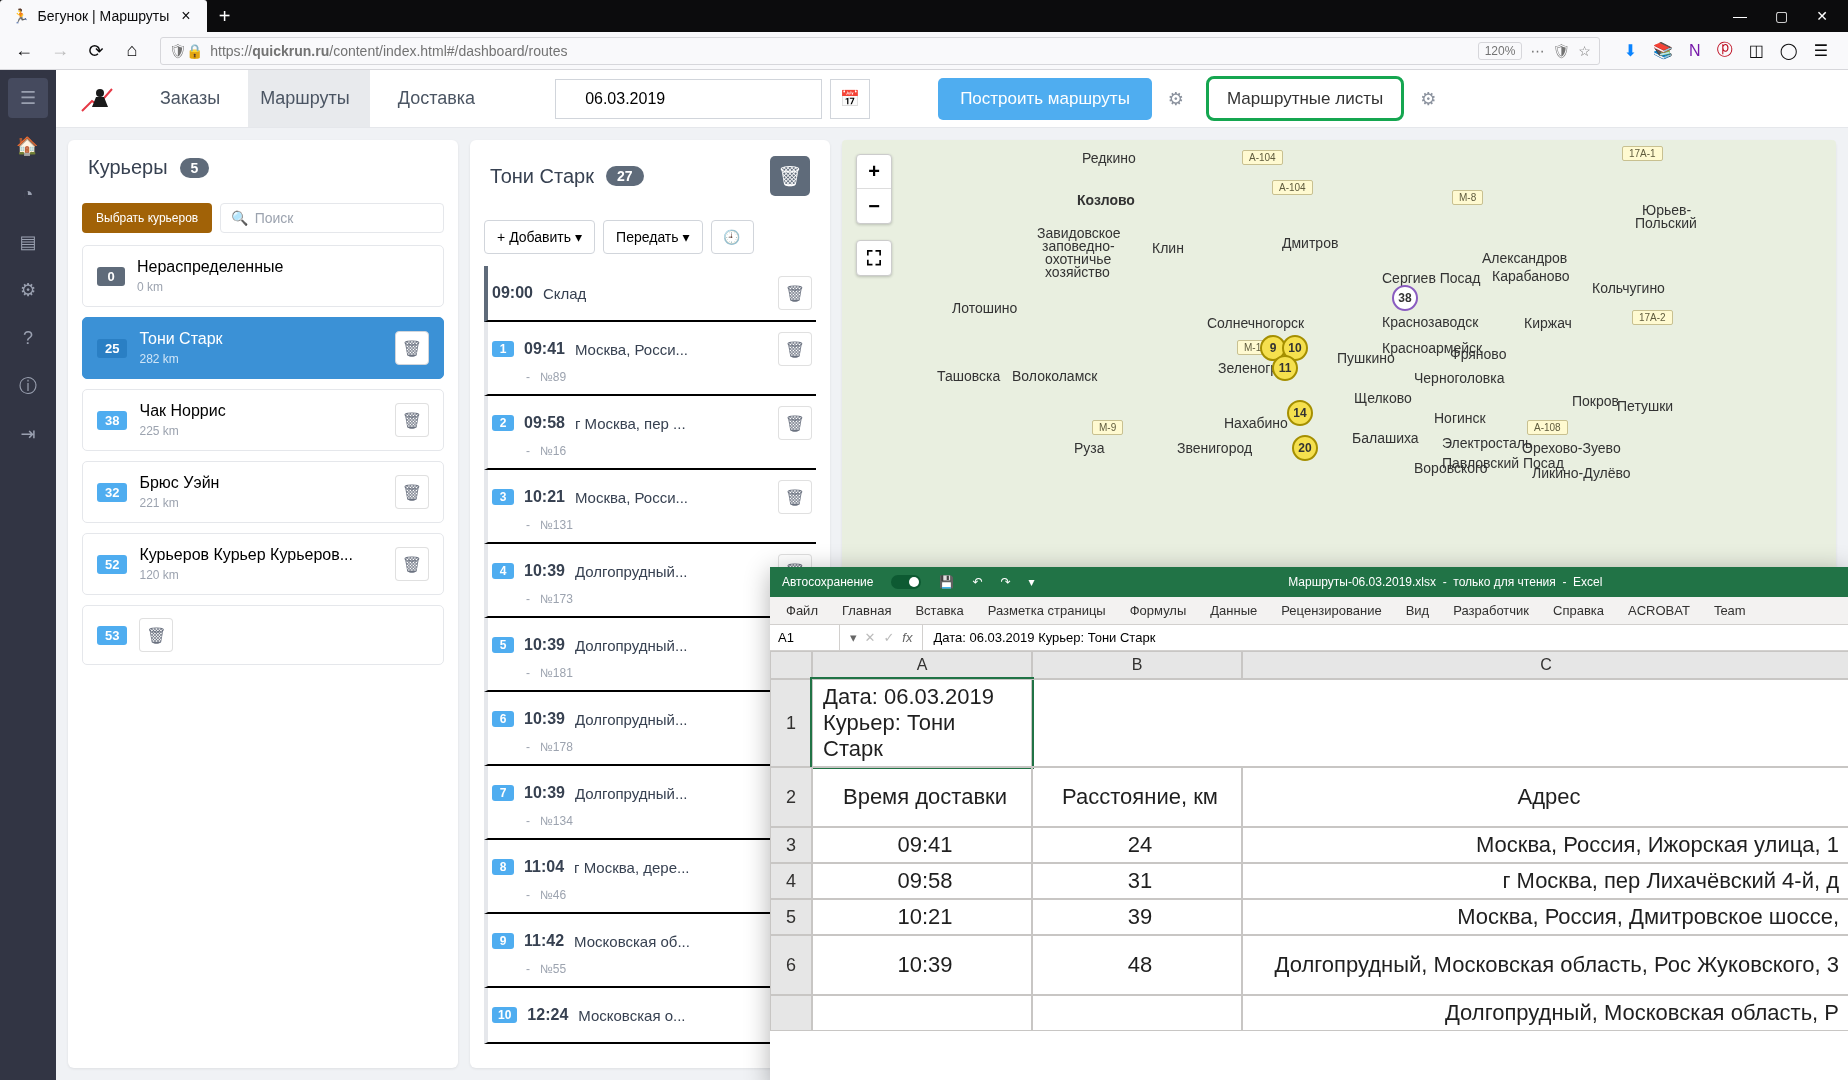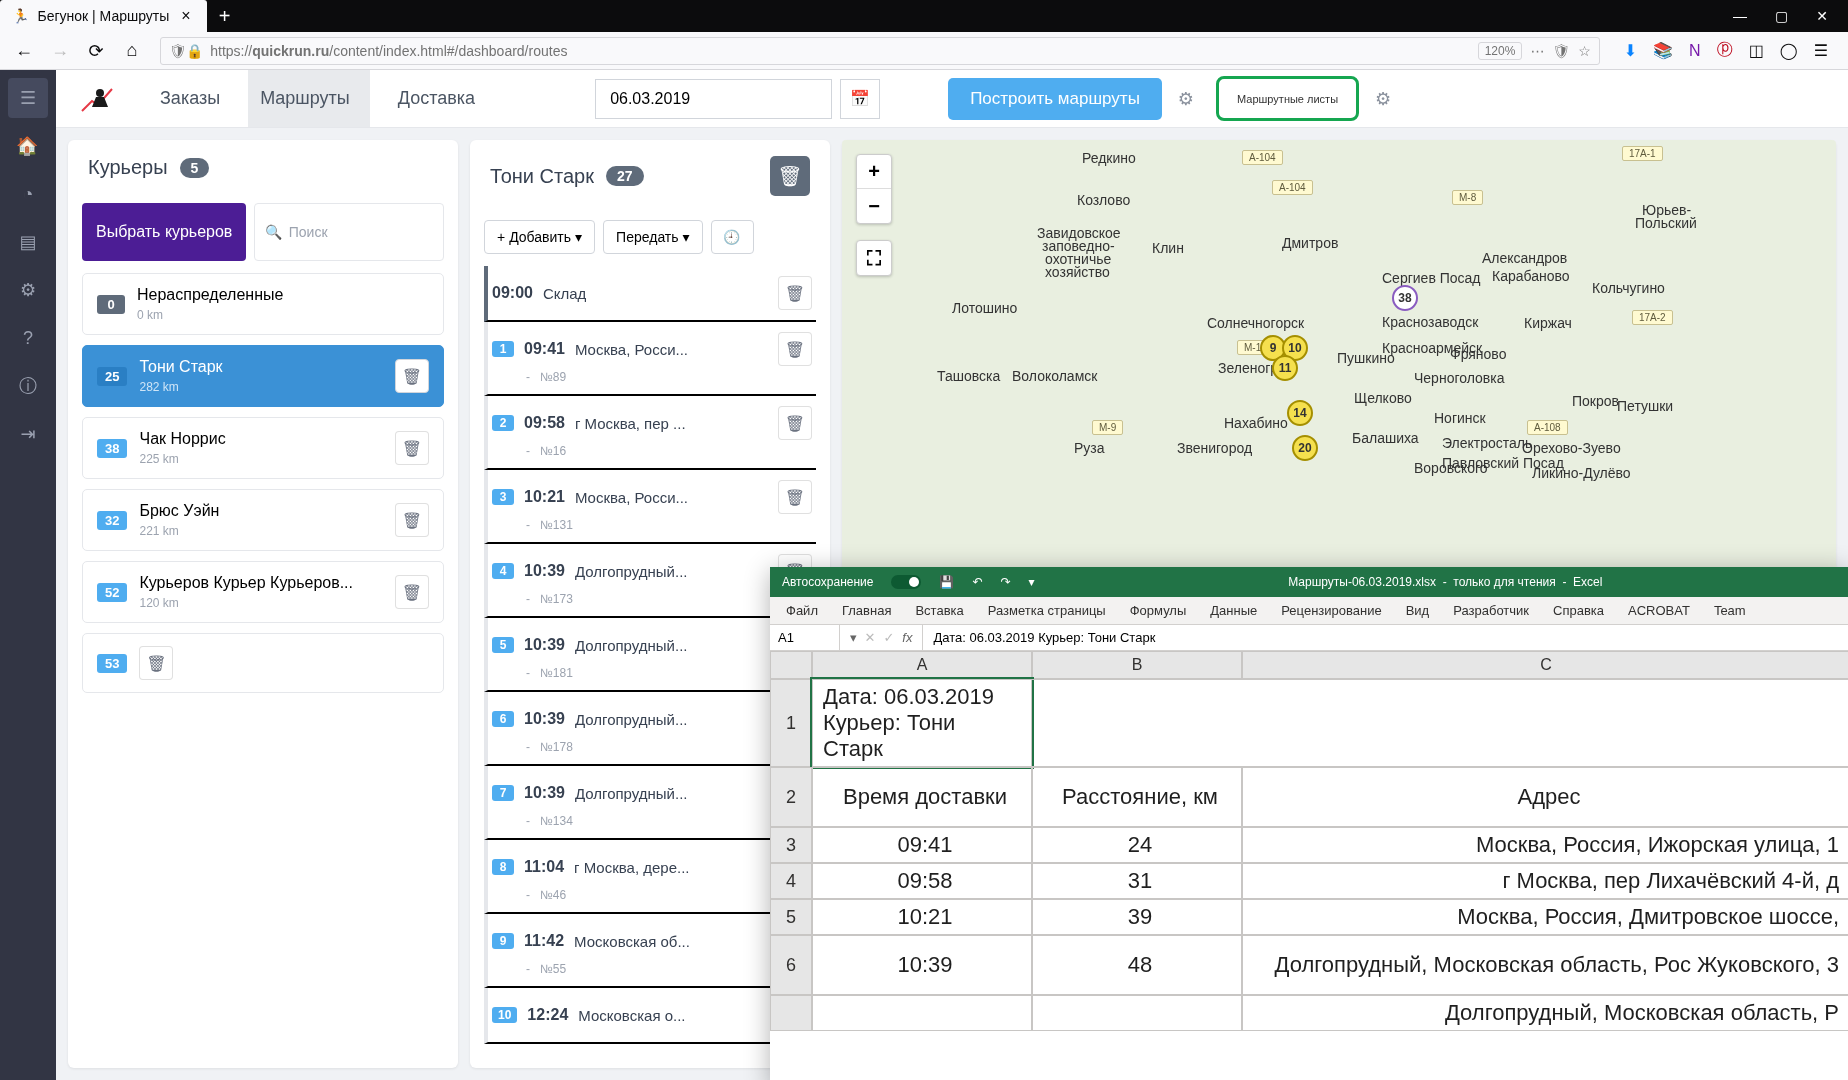--- a/index.html
+++ b/index.html
@@ -25,39 +25,39 @@
 .rail-btn { width: 40px; height: 40px; display: flex; align-items: center; justify-content: center; color: #9aa0b0; font-size: 18px; border-radius: 4px; cursor: pointer; }
 .rail-btn.active { background: #454a5e; }
 
 .main { flex: 1; display: flex; flex-direction: column; }
 
 
 .topbar { height: 58px; background: #fff; display: flex; align-items: center; padding: 0 20px; gap: 8px; border-bottom: 1px solid #e5e7eb; }
 .logo { width: 44px; height: 40px; display: flex; align-items: center; justify-content: center; margin-right: 12px; }
 .nav-link { padding: 18px 20px; font-size: 18px; color: #4b5563; cursor: pointer; }
 .nav-link.active { background: #e8eaed; padding-left: 12px; }
-.date-input { border: 1px solid #d1d5db; height: 40px; padding: 0 14px; font-size: 16px; margin-left: 92px; }
+.date-input { border: 1px solid #d1d5db; height: 40px; padding: 0 29px; font-size: 16px; margin-left: 52px; }
 .cal-btn { border: 1px solid #d1d5db; height: 40px; width: 40px; display: flex; align-items: center; justify-content: center; cursor: pointer; }
 .btn-blue { background: #4fadf0; color: #fff; height: 42px; padding: 0 22px; border-radius: 5px; font-size: 17px; border: none; cursor: pointer; margin-left: 60px; }
 .gear-icon { color: #8b929e; font-size: 18px; margin-left: 8px; }
-.btn-green-outline { border: 3px solid #15a650; color: #333; height: 45px; padding: 0 18px; border-radius: 8px; font-size: 11px; background: #fff; cursor: pointer; margin-left: 14px; }
+.btn-green-outline { border: 3px solid #15a650; color: #333; height: 45px; padding: 0 18px; border-radius: 8px; font-size: 17px; background: #fff; cursor: pointer; margin-left: 14px; }
 
 
 .content { flex: 1; display: flex; gap: 12px; padding: 12px; }
 .panel { background: #fff; border-radius: 6px; box-shadow: 0 1px 3px rgba(0,0,0,0.08); display: flex; flex-direction: column; }
 .panel-couriers { width: 390px; }
 .panel-stops { width: 360px; }
 .panel-map { flex: 1; position: relative; }
 
 .panel-header { padding: 16px 20px; display: flex; align-items: center; gap: 12px; font-size: 20px; color: #374151; }
 .count-badge { background: #5f6b7a; color: #fff; border-radius: 14px; padding: 2px 11px; font-size: 14px; font-weight: bold; }
 .del-btn { margin-left: auto; background: #5f6b7a; color: #fff; width: 40px; height: 40px; border-radius: 5px; display: flex; align-items: center; justify-content: center; cursor: pointer; }
 
 .panel-actions { padding: 8px 14px; display: flex; gap: 8px; }
-.btn-select { background: #4c1d95; color: #fff; padding: 20px 14px; border: none; border-radius: 4px; font-size: 16px; cursor: pointer; }
+.btn-select { background: #a16207; color: #fff; padding: 8px 14px; border: none; border-radius: 4px; font-size: 12px; cursor: pointer; }
 .search-box { flex: 1; border: 1px solid #e5e7eb; border-radius: 4px; padding: 6px 10px; display: flex; align-items: center; gap: 6px; color: #9ca3af; font-size: 14px; }
 .btn-outline { border: 1px solid #d1d5db; background: #fff; padding: 8px 12px; font-size: 14px; border-radius: 4px; cursor: pointer; display: flex; align-items: center; gap: 4px; }
 
 .list { flex: 1; overflow-y: auto; padding: 4px 14px; }
 .courier-item { border: 1px solid #e5e7eb; border-radius: 5px; padding: 12px 14px; margin-bottom: 10px; display: flex; align-items: center; gap: 12px; cursor: pointer; }
 .courier-item.selected { background: #3b91d6; color: #fff; border-color: #3b91d6; }
 .courier-badge { background: #4fadf0; color: #fff; border-radius: 3px; padding: 2px 8px; font-size: 13px; font-weight: bold; min-width: 28px; text-align: center; }
 .courier-item.selected .courier-badge { background: #2a7fc4; }
 .courier-badge.gray { background: #5f6b7a; }
 .courier-info { flex: 1; }
@@ -369,21 +369,21 @@
               <div class="map-road" style="left: 430px; top: 40px;">A-104</div>
               <div class="map-road" style="left: 610px; top: 50px;">M-8</div>
               <div class="map-road" style="left: 780px; top: 6px;">17A-1</div>
               <div class="map-road" style="left: 790px; top: 170px;">17A-2</div>
               <div class="map-road" style="left: 395px; top: 200px;">M-11</div>
               <div class="map-road" style="left: 250px; top: 280px;">M-9</div>
               <div class="map-road" style="left: 685px; top: 280px;">A-108</div>
             </div>
           <div id="map-cities">
               <div class="map-city" style="left: 240px; top: 10px;">Редкино</div>
-              <div class="map-city" style="left: 235px; top: 52px;">Козлово</div>
+              <div class="map-city" style="left: 235px; top: 52px; font-weight: bold;">Козлово</div>
               <div class="map-city" style="left: 195px; top: 85px;">Завидовское</div>
               <div class="map-city" style="left: 200px; top: 98px;">заповедно-</div>
               <div class="map-city" style="left: 203px; top: 111px;">охотничье</div>
               <div class="map-city" style="left: 203px; top: 124px;">хозяйство</div>
               <div class="map-city" style="left: 310px; top: 100px;">Клин</div>
               <div class="map-city" style="left: 440px; top: 95px;">Дмитров</div>
               <div class="map-city" style="left: 540px; top: 130px;">Сергиев Посад</div>
               <div class="map-city" style="left: 640px; top: 110px;">Александров</div>
               <div class="map-city" style="left: 650px; top: 128px;">Карабаново</div>
               <div class="map-city" style="left: 750px; top: 140px;">Кольчугино</div>

